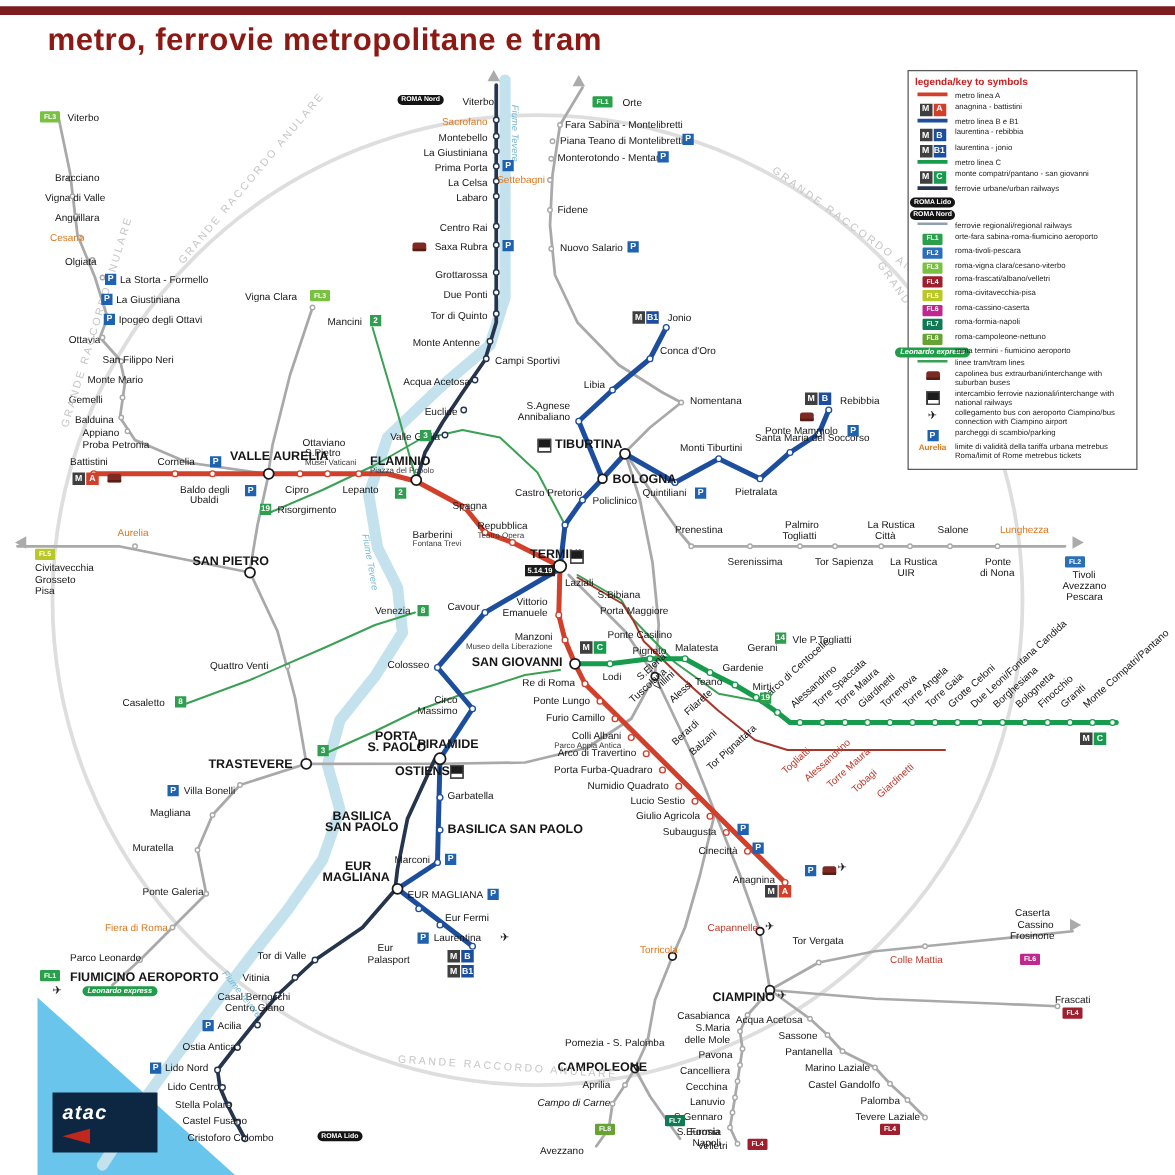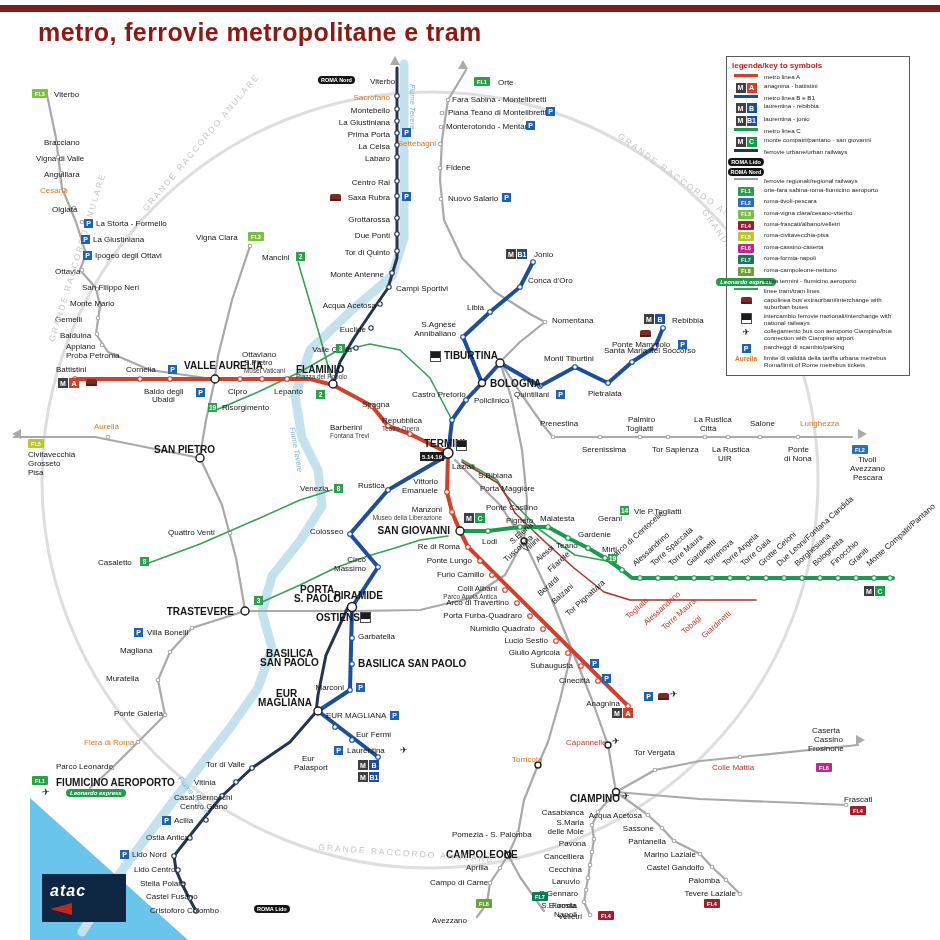--- a/index.html
+++ b/index.html
@@ -398,21 +398,21 @@
       <div class="lbl " style="left: 362px; top: 401px;">Spagna</div>
       <div class="lbl " style="left: 330px; top: 424px;">Barberini</div>
       <div class="lbl sm" style="left: 330px; top: 433px;">Fontana Trevi</div>
       <div class="lbl " style="left: 382px; top: 417px;">Repubblica</div>
       <div class="lbl sm" style="left: 382px; top: 426px;">Teatro Opera</div>
       <div class="lbl b" style="left: 424px; top: 439px;">TERMINI</div>
       <div class="lbl " style="left: 452px; top: 463px;">Laziali</div>
       <div class="lbl " style="left: 478px; top: 472px;">S.Bibiana</div>
       <div class="lbl " style="left: 480px; top: 485px;">Porta Maggiore</div>
       <div class="lbl " style="left: 486px; top: 504px;">Ponte Casilino</div>
-      <div class="lbl " style="left: 358px; top: 482px;">Rustica</div>
+      <div class="lbl " style="left: 358px; top: 482px;">Cavour</div>
       <div class="lbl " style="left: 438px; top: 478px; transform: translateX(-100%);">Vittorio</div>
       <div class="lbl " style="left: 438px; top: 487px; transform: translateX(-100%);">Emanuele</div>
       <div class="lbl " style="left: 442px; top: 506px; transform: translateX(-100%);">Manzoni</div>
       <div class="lbl sm" style="left: 442px; top: 515px; transform: translateX(-100%);">Museo della Liberazione</div>
       <div class="lbl b" style="left: 450px; top: 526px; transform: translateX(-100%);">SAN GIOVANNI</div>
       <div class="lbl " style="left: 460px; top: 543px; transform: translateX(-100%);">Re di Roma</div>
       <div class="lbl " style="left: 472px; top: 557px; transform: translateX(-100%);">Ponte Lungo</div>
       <div class="lbl " style="left: 484px; top: 571px; transform: translateX(-100%);">Furio Camillo</div>
       <div class="lbl " style="left: 497px; top: 585px; transform: translateX(-100%);">Colli Albani</div>
       <div class="lbl sm" style="left: 497px; top: 594px; transform: translateX(-100%);">Parco Appia Antica</div>
@@ -523,21 +523,21 @@
       <div class="lbl " style="left: 642px; top: 812px; transform: translateX(-100%);">Acqua Acetosa</div>
       <div class="lbl " style="left: 654px; top: 825px; transform: translateX(-100%);">Sassone</div>
       <div class="lbl " style="left: 666px; top: 838px; transform: translateX(-100%);">Pantanella</div>
       <div class="lbl " style="left: 696px; top: 851px; transform: translateX(-100%);">Marino Laziale</div>
       <div class="lbl " style="left: 704px; top: 864px; transform: translateX(-100%);">Castel Gandolfo</div>
       <div class="lbl " style="left: 720px; top: 877px; transform: translateX(-100%);">Palomba</div>
       <div class="lbl " style="left: 736px; top: 890px; transform: translateX(-100%);">Tevere Laziale</div>
       <div class="lbl " style="left: 452px; top: 831px;">Pomezia - S. Palomba</div>
       <div class="lbl b" style="left: 446px; top: 850px;">CAMPOLEONE</div>
       <div class="lbl " style="left: 466px; top: 864px;">Aprilia</div>
-      <div class="lbl " style="left: 430px; top: 879px;">Campo di Carne</div>
+      <div class="lbl " style="left: 430px; top: 879px; font-style: italic;">Campo di Carne</div>
       <div class="lbl " style="left: 432px; top: 917px;">Avezzano</div>
       <div class="lbl " style="left: 552px; top: 902px;">Formia</div>
       <div class="lbl " style="left: 554px; top: 911px;">Napoli</div>
       <div class="lbl o" style="left: 94px; top: 423px;">Aurelia</div>
       <div class="lbl b" style="left: 154px; top: 445px;">SAN PIETRO</div>
       <div class="lbl " style="left: 28px; top: 451px;">Civitavecchia</div>
       <div class="lbl " style="left: 28px; top: 460px;">Grosseto</div>
       <div class="lbl " style="left: 28px; top: 469px;">Pisa</div>
       <div class="lbl blu" style="left: 408px; top: 76px; transform-origin: left bottom; transform: rotate(90deg);">Fiume Tevere</div>
       <div class="lbl blu" style="left: 288px; top: 420px; transform-origin: left bottom; transform: rotate(80deg);">Fiume Tevere</div>

